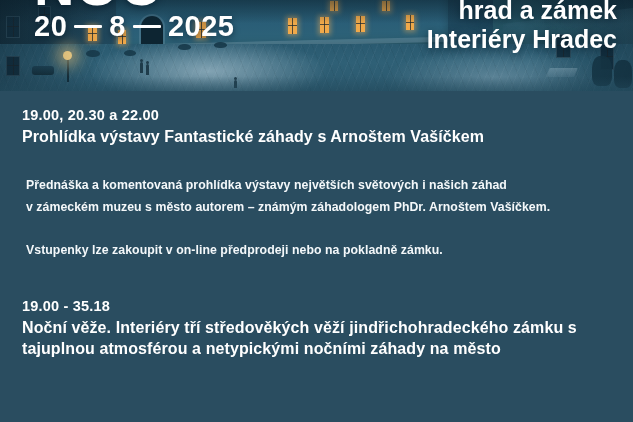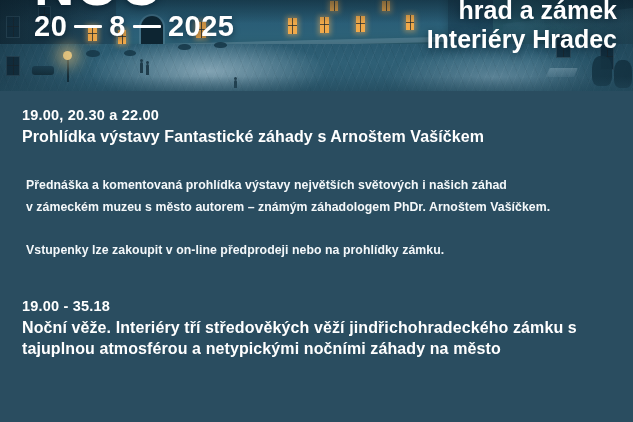--- a/index.html
+++ b/index.html
@@ -452,21 +452,21 @@
     <div class="spacer-lg"></div>
 
     <div class="block">
       <div class="para">Přednáška a komentovaná prohlídka výstavy největších světových i našich záhad</div>
       <div class="para">v zámeckém muzeu s město autorem – známým záhadologem PhDr. Arnoštem Vašíčkem.</div>
     </div>
 
     <div class="spacer-md"></div>
 
     <div class="block">
-      <div class="para">Vstupenky lze zakoupit v on-line předprodeji nebo na prohlídky zámku.</div>
+      <div class="para">Vstupenky lze zakoupit v on-line předprodeji nebo na pokladně zámku.</div>
     </div>
 
     <div class="spacer-xl"></div>
 
     <div class="block">
       <div class="times">19.00 - 35.18</div>
       <div class="headline">Noční věže. Interiéry tří středověkých věží jindřichohradeckého zámku s tajuplnou atmosférou a netypickými nočními záhady na město</div>
     </div>
 
   </div>

